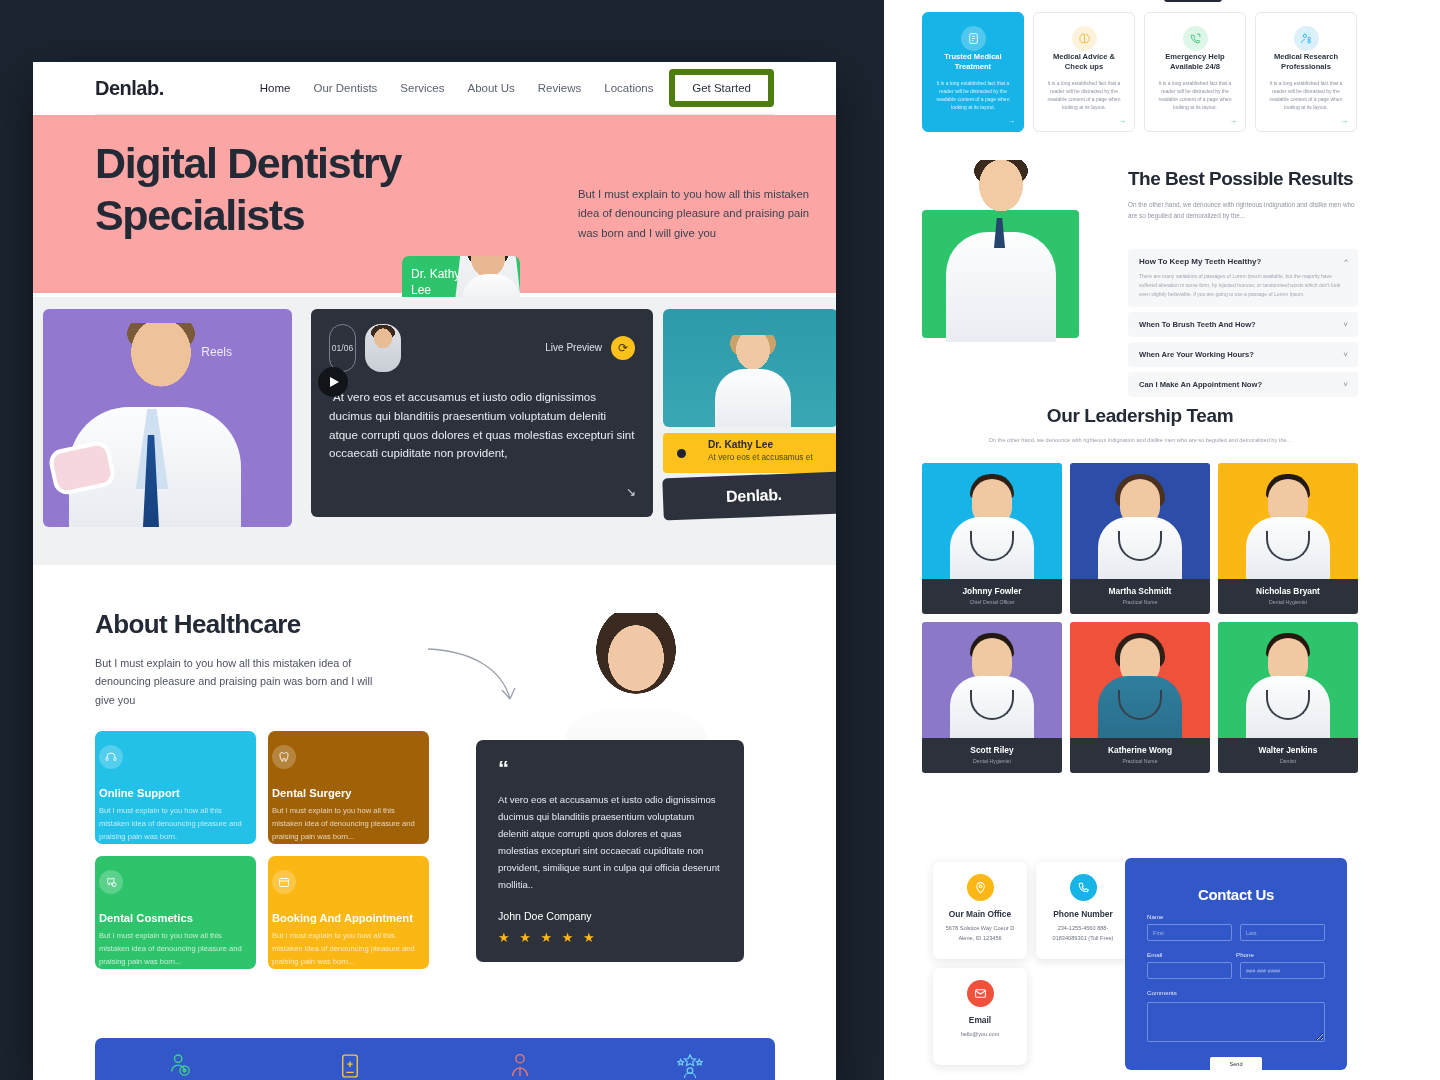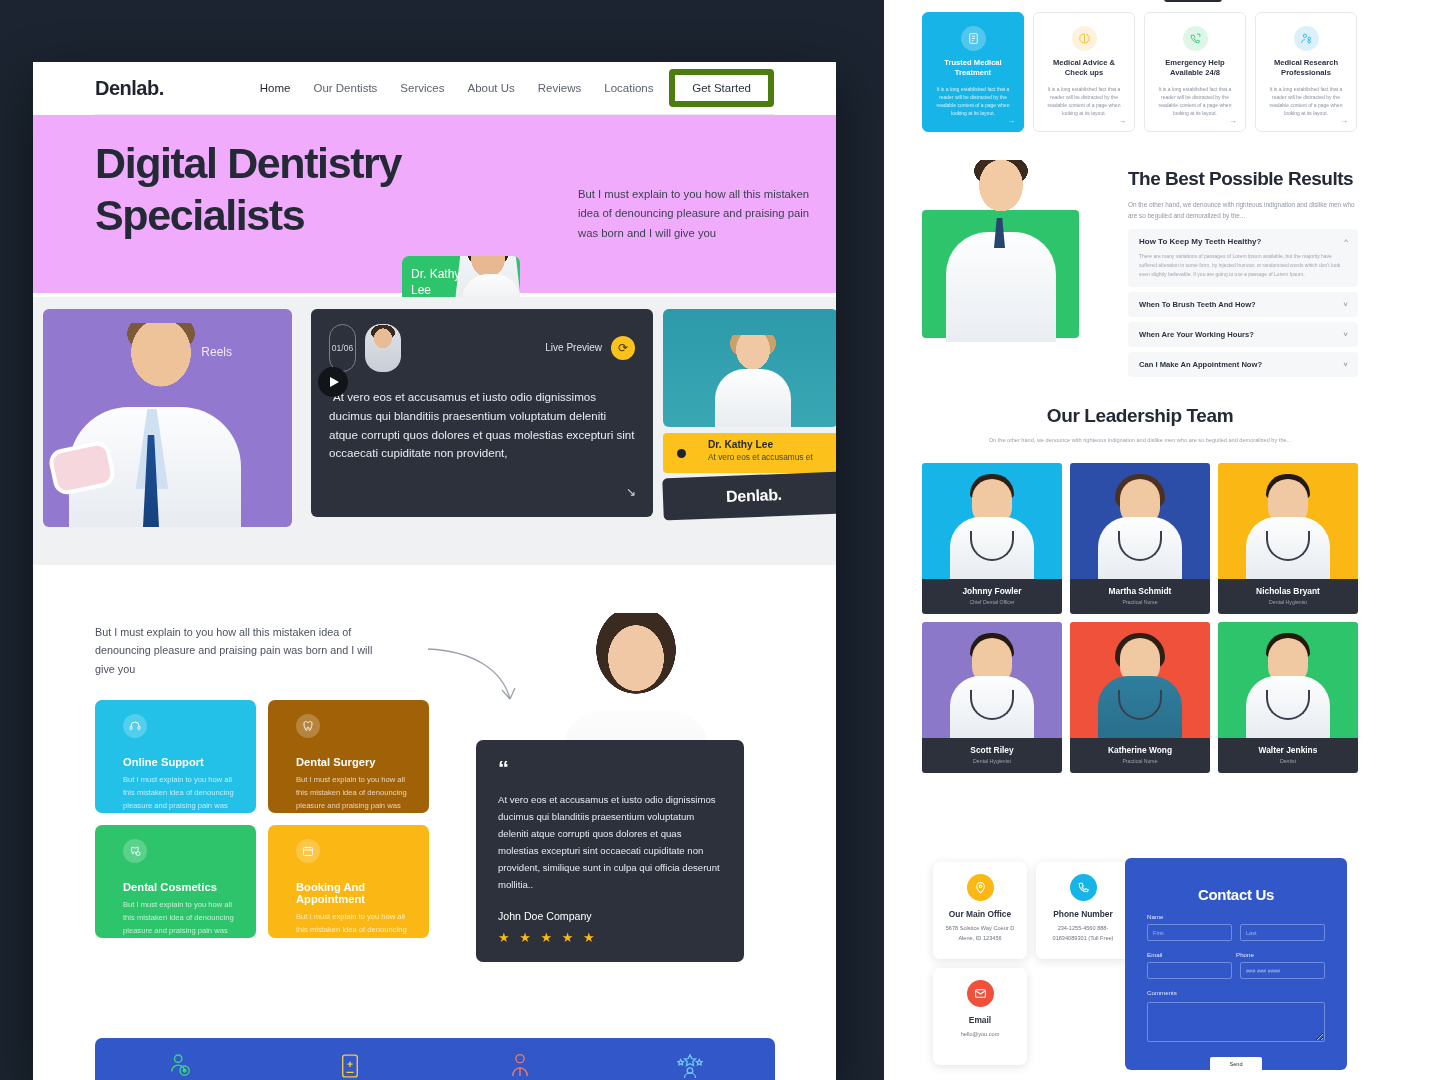--- a/index.html
+++ b/index.html
@@ -24,21 +24,21 @@
   .nav{ display:flex; gap:23px; margin-left:96px; }
   .nav a{ font-size:11.5px; color:#5a6170; text-decoration:none; white-space:nowrap;}
   .nav a.active{ color:#1f2430; }
   .btn-started{
     margin-left:auto; border:6px solid #4d7c0f; background:#fff;
     border-radius:4px; padding:7px 17px; font-size:11.5px; color:#2b3240; cursor:pointer;
   }
   .hr-line{ height:1px; background:#e7e9ee; margin:0 62px; }
 
   
-  .hero{ position:relative; padding:22px 28px 0 62px; background:#f0abfc; height:178px;}
+  .hero{ position:relative; padding:22px 28px 0 62px; background:#fca5a5; height:178px;}
   .hero h1{
     font-size:43px; line-height:1.22; font-weight:bold;
     letter-spacing:-1.4px; color:#232a36; width:430px;
   }
   .hero-sub{
     position:absolute; left:545px; top:70px; width:250px;
     font-size:11.3px; line-height:1.72; color:#3c4250;
   }
   .dr-chip{
     position:absolute; left:369px; top:141px; width:118px; height:54px;
@@ -161,21 +161,21 @@
   }
   .card-dark-brand span{ color:#fff; font-size:16px; font-weight:bold; letter-spacing:-.3px;}
 
   
   .about{ padding:44px 62px 0 62px; position:relative; }
   .about h2{ font-size:26px; font-weight:bold; letter-spacing:-.6px; color:#232a36; }
   .about p.lead{ margin-top:14px; font-size:10.8px; line-height:1.7; color:#4b5160; width:300px; }
   .arrow-about{ position:absolute; left:393px; top:80px; }
 
   .feat-grid{ margin-top:22px; display:grid; grid-template-columns:161px 161px; gap:12px; width:334px;}
-  .feat{ border-radius:7px; padding:14px 14px 16px 28px; height:113px; position:relative;}
+  .feat{ border-radius:7px; padding:14px 14px 16px 4px; height:113px; position:relative;}
   .feat .ic{
     width:24px;height:24px;border-radius:50%;background:rgba(255,255,255,.22);
     display:flex;align-items:center;justify-content:center;
   }
   .feat .ttl{ margin-top:18px; color:#fff; font-size:11.2px; font-weight:600; }
   .feat .dsc{ margin-top:6px; color:rgba(255,255,255,.72); font-size:7.6px; line-height:1.68; }
   .f-blue{ background:#23c0e8; }
   .f-purple{ background:#a16207; }
   .f-green{ background:#2ec46c; }
   .f-amber{ background:#fbb713; }
@@ -223,21 +223,21 @@
   }
   .svc{
     width:104px; border:1px solid #e6e8ec; border-radius:6px; background:#fff;
     padding:13px 9px 9px 9px; position:relative; text-align:center;
   }
   .svc.on{ background:#17b4e8; border-color:#17b4e8; }
   .svc .ic{
     width:25px;height:25px;border-radius:50%;margin:0 auto;
     display:flex;align-items:center;justify-content:center;
   }
-  .svc .t{ margin-top:7px; font-size:7.6px; font-weight:700; line-height:1.36; color:#2b3240;}
+  .svc .t{ margin-top:1px; font-size:7.6px; font-weight:700; line-height:1.36; color:#2b3240;}
   .svc .d{ margin-top:6px; font-size:5px; line-height:1.6; color:#8b92a0;}
   .svc.on .t{ color:#fff; }
   .svc.on .d{ color:rgba(255,255,255,.82); }
   .svc .ar{ position:absolute; right:8px; bottom:6px; font-size:8px; color:#2ec46c;}
   .svc.on .ar{ color:#cdf0ff; }
 
   .results{ position:absolute; left:922px; top:168px; width:436px; height:200px; }
   .res-img{
     position:absolute; left:0; top:42px; width:157px; height:128px;
     background:#2ec46c; border-radius:4px;
@@ -252,21 +252,21 @@
     position:absolute; left:4px; bottom:0; width:110px; height:110px;
     background:linear-gradient(#fdfefe,#e9edf2); border-radius:42px 42px 0 0;
   }
   .res-doc .tie{
     position:absolute; left:52px; top:58px; width:11px; height:30px; background:#26456f;
     clip-path:polygon(25% 0,75% 0,100% 100%,0 100%);
   }
   .res-right{ position:absolute; left:206px; top:0; width:230px; }
   .res-right h3{ font-size:19px; font-weight:bold; letter-spacing:-.5px; color:#232a36;}
   .res-right p{ margin-top:9px; font-size:6.4px; line-height:1.75; color:#8f95a2;}
-  .acc{ margin-top:8px; }
+  .acc{ margin-top:28px; }
   .acc-item{
     background:#f6f7f9; border-radius:4px; margin-bottom:5px; padding:8px 11px; position:relative;
   }
   .acc-item .h{ font-size:7.6px; font-weight:700; color:#2b3240; }
   .acc-item.open .h{ font-size:8px; }
   .acc-item .b{ margin-top:6px; font-size:5px; line-height:1.78; color:#a0a6b2;}
   .chev{ position:absolute; right:10px; top:8px; color:#7d8492; font-size:8px;}
 
   .team{ position:absolute; left:922px; top:405px; width:436px; }
   .team h3{ text-align:center; font-size:19px; font-weight:bold; letter-spacing:-.4px; color:#232a36;}
@@ -408,20 +408,21 @@
       <div class="card-dark-brand">
         <span>Denlab.</span>
       </div>
     </div>
 
     <div class="play-btn">
         <i></i>
       </div>
 
     <div class="about">
+      <h2>About Healthcare</h2>
       <p class="lead">But I must explain to you how all this mistaken idea of denouncing pleasure and praising pain was born and I will give you</p>
       <svg class="arrow-about" width="92" height="62">
         <path d="M2 4 C46 6, 76 24, 84 54" stroke="#9aa0ab" stroke-width="1.3" fill="none"></path>
         <path d="M84 54 L76 45 M84 54 L89 43" stroke="#9aa0ab" stroke-width="1.3" fill="none"></path>
       </svg>
 
       <div class="feat-grid">
         <div class="feat f-blue">
           <div class="ic">
             <svg width="12" height="12" viewBox="0 0 24 24" fill="none" stroke="#fff" stroke-width="1.8">

